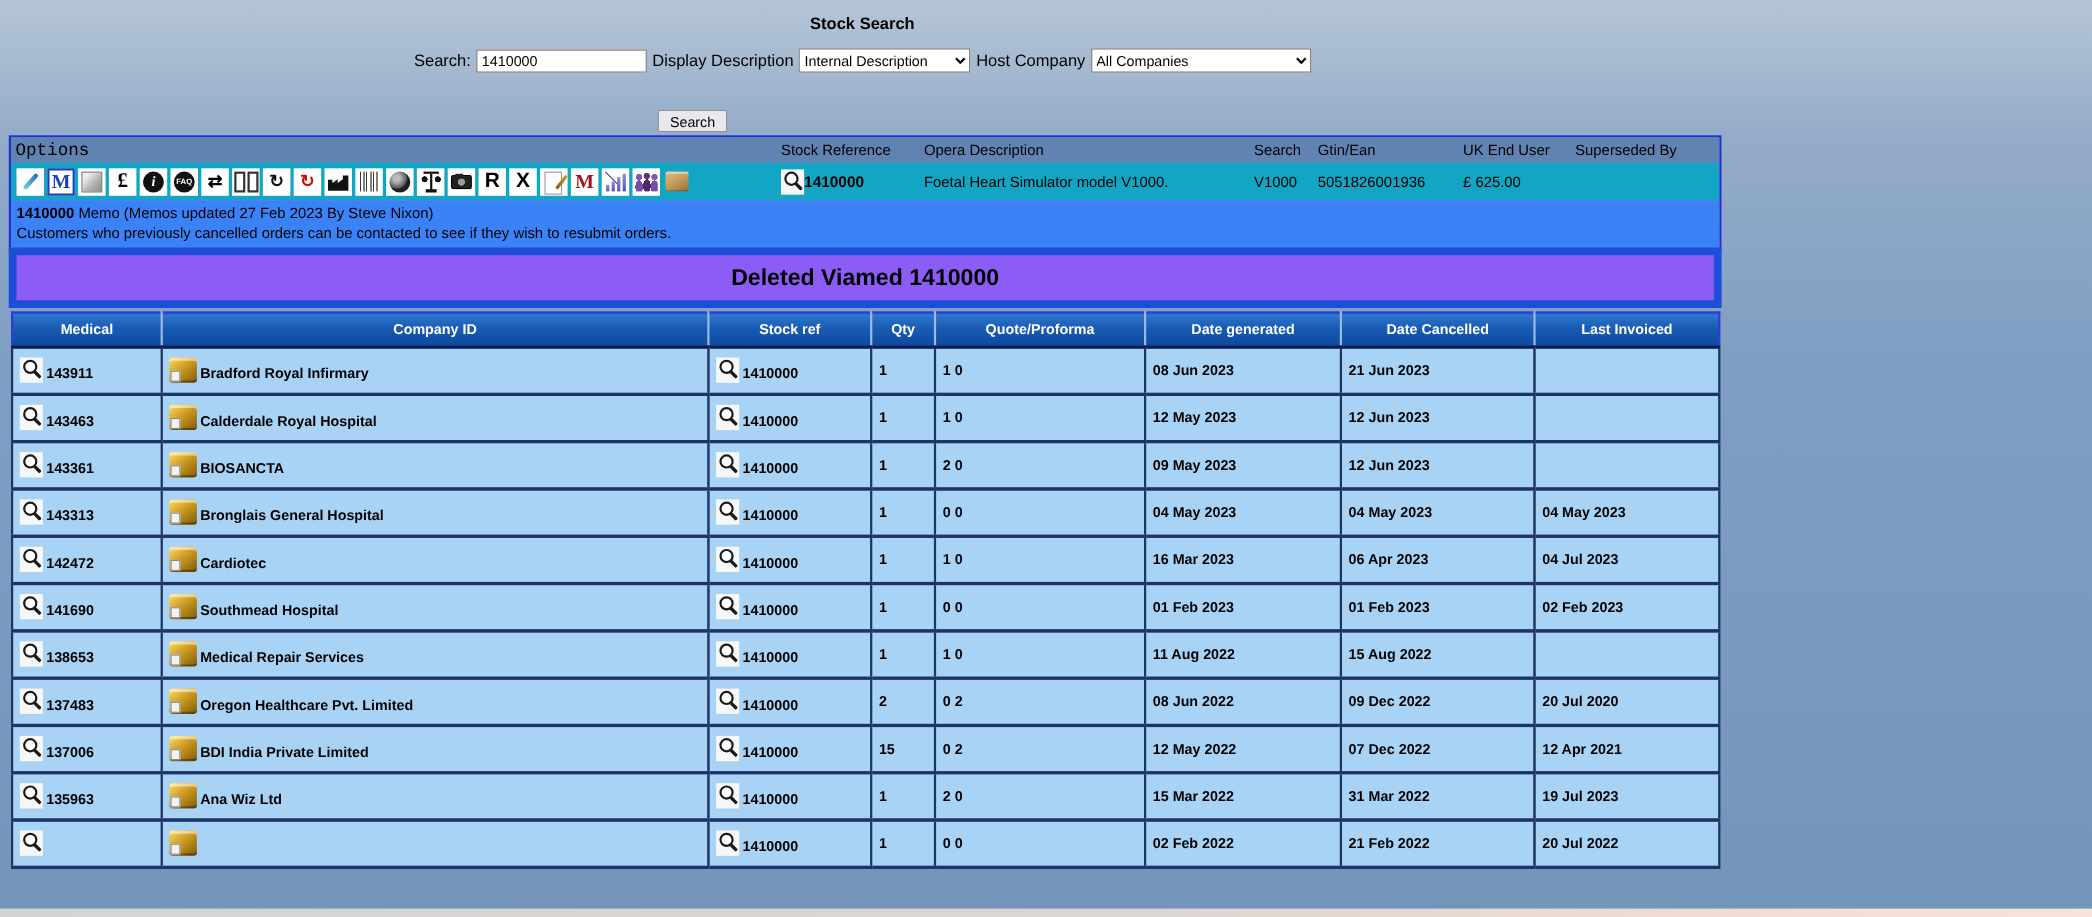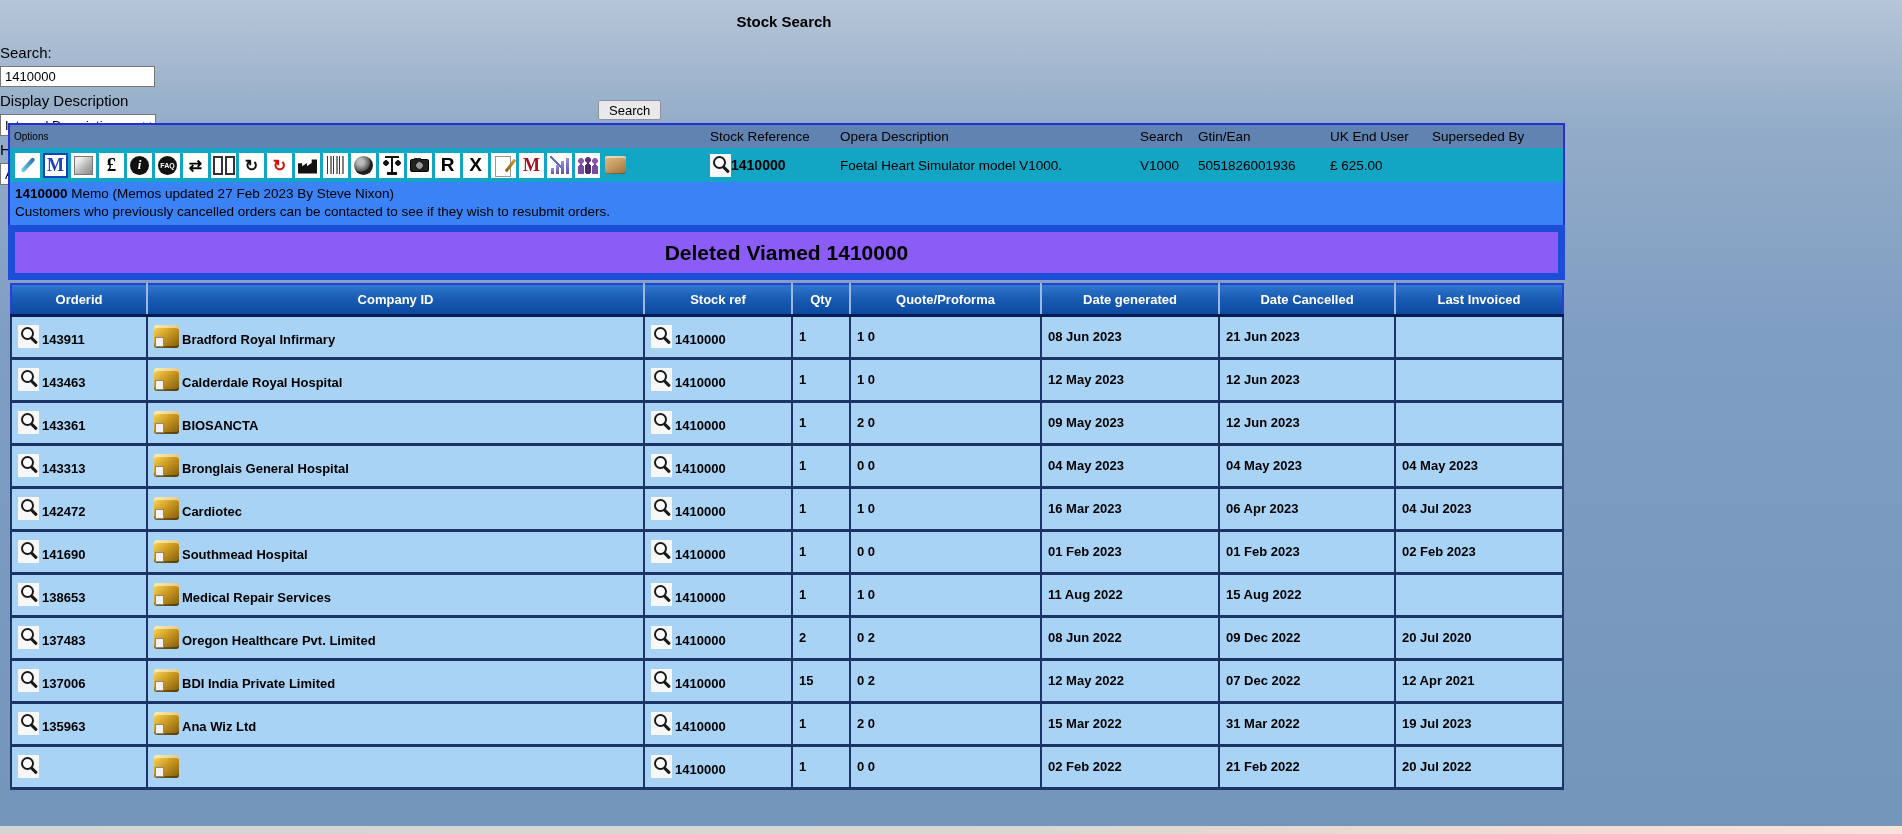--- a/index.html
+++ b/index.html
@@ -6,34 +6,34 @@
   html,body { width:1902px; height:834px; overflow:hidden; }
   body {
     font-family:"Liberation Sans", sans-serif;
     background:linear-gradient(to bottom,#b6c5d8 0%,#93acc8 15%,#7f9ec3 40%,#7495ba 100%);
     position:relative; color:#000;
   }
   .content { position:absolute; left:0; top:0; width:1568px; height:834px; }
 
   
   .page-title { position:absolute; top:13px; left:0; width:100%; text-align:center; font-size:15px; font-weight:bold; }
-  .form-row { position:absolute; top:44px; left:0; width:100%; display:flex; justify-content:center; gap:5px; font-size:15px; white-space:nowrap;flex-direction:column; }
+  .form-row { position:absolute; top:44px; left:0; width:100%; display:flex; justify-content:center; align-items:center; gap:5px; font-size:15px; white-space:nowrap; }
   .form-row input[type=text] { width:155px; height:21px; border:1px solid #767676; background:#fff; font-size:13px; padding:1px 4px; font-family:"Liberation Sans",sans-serif; }
   .form-row select { height:22px; border:1px solid #767676; background:#fff; font-size:13px; font-family:"Liberation Sans",sans-serif; }
   .sel-desc { width:156px; }
   .sel-host { width:200px; }
   .search-btn { position:absolute; left:598px; top:100px; height:20px; padding:0 10px; font-size:13px; background:#e9e9ed; border:1px solid #8f8f9d; border-radius:2px; font-family:"Liberation Sans",sans-serif; }
 
   
   .panel { position:absolute; left:8px; top:123px; width:1557px; border:2px solid #2330d4; }
   .band { display:flex; width:100%; }
   .band .left { flex:1 1 auto; min-width:0; }
   .c1{width:130px;} .c2{width:300px;} .c3{width:58px;} .c4{width:132px;} .c5{width:102px;} .c6{width:131px;}
   .head-band { background:#6083b1; height:23px; font-size:13.5px; align-items:center; }
-  .head-band .left { padding-left:4px; font-size:10px; }
+  .head-band .left { padding-left:4px; font-size:16px;font-family:Liberation Mono, monospace; }
   .teal-band { background:#12a5c4; height:34px; align-items:center; }
   .icon-bar { display:flex; align-items:center; padding:2px 0 2px 5px; gap:3px; }
   .val { font-size:13.5px; display:flex; align-items:center; }
   .stock-ref-val b { font-size:14px; }
   .memo { background:#3b82f6; padding:3px 5px 6px 5px; font-size:13.5px; line-height:18px; }
 
   
   .ico { width:25px; height:25px; background:#fff; flex:0 0 auto; display:inline-flex; align-items:center; justify-content:center; position:relative; font-weight:bold; font-size:15px; overflow:hidden; }
   .i-pen::before { content:""; width:4px; height:18px; background:linear-gradient(#2a6db0,#6fd0e8); transform:rotate(42deg); border-radius:2px; }
   .i-mblue { color:#1c3fbb; font-family:"Liberation Serif",serif; font-size:18px; box-shadow:inset 0 0 0 2px #1c3fbb; }
@@ -185,21 +185,21 @@
         <col style="width:497px">
         <col style="width:148px">
         <col style="width:58px">
       <col style="width:191px">
         <col style="width:178px">
         <col style="width:176px">
         <col style="width:168px">
     </colgroup>
     <thead>
         <tr>
-          <th>Orderid</th>
+          <th>Medical</th>
           <th>Company ID</th>
           <th>Stock ref</th>
           <th>Qty</th>
           <th>Quote/Proforma</th>
           <th>Date generated</th>
           <th>Date Cancelled</th>
           <th>Last Invoiced</th>
         </tr>
       </thead>
     <tbody>

